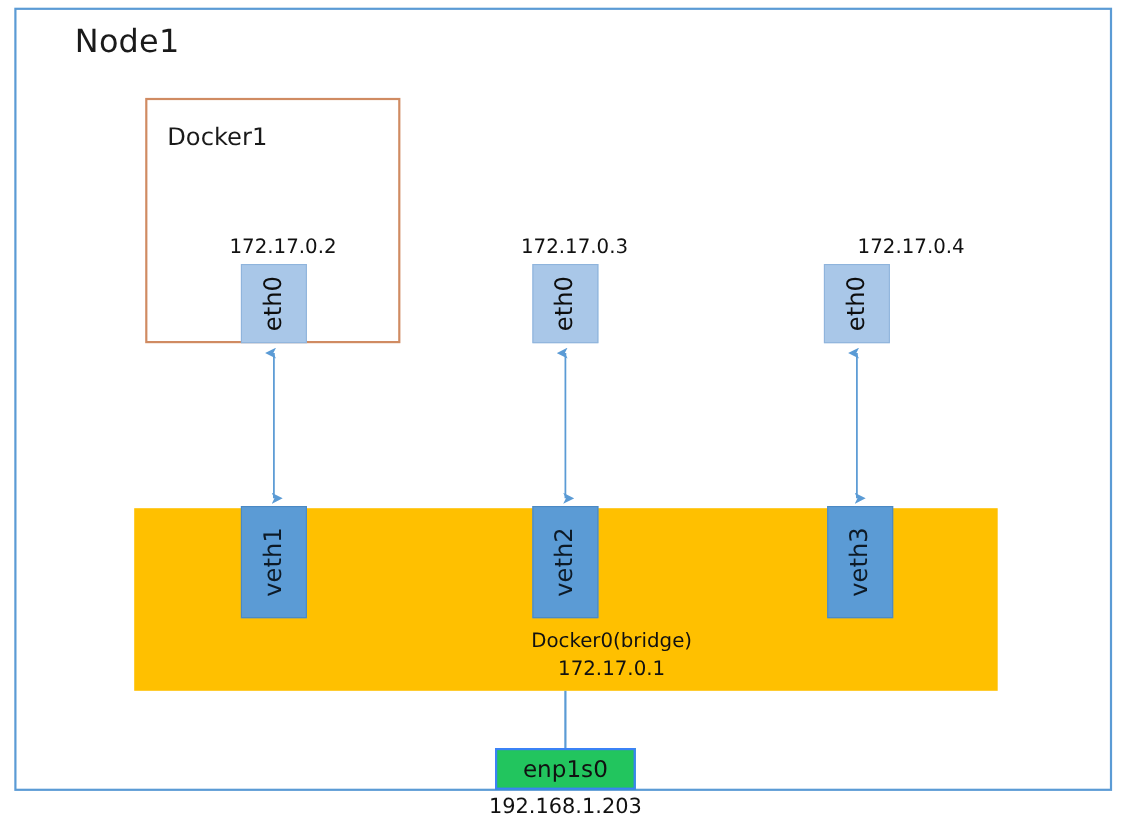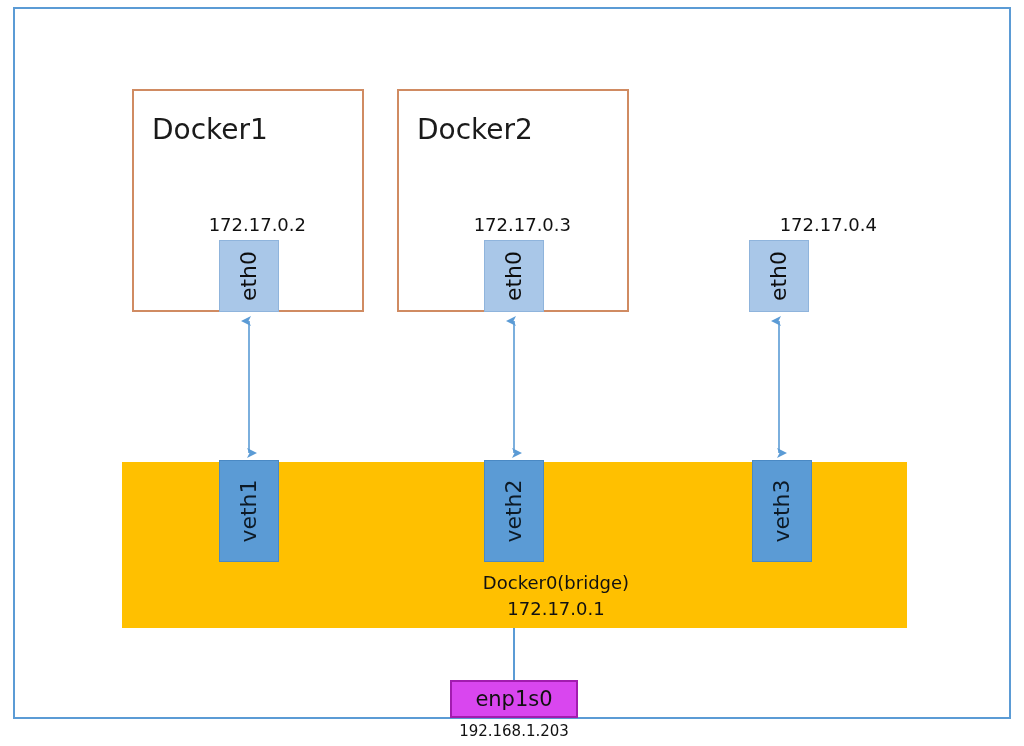--- a/index.html
+++ b/index.html
@@ -52,21 +52,21 @@
     box-sizing: border-box;
   }
   #docker-box-1 { left: 132px; }
   #docker-box-2 { left: 397px; }
   #docker-box-3 { left: 662px; }
 
   .docker-title {
     position: absolute;
     left: 18px;
     top: 22px;
-    font-size: 28px;
+    font-size: 22px;
     color: #1a1a1a;
     white-space: nowrap;
   }
 
   
   .ip-label {
     position: absolute;
     font-size: 18px;
     color: #111111;
     white-space: nowrap;
@@ -159,61 +159,59 @@
     background: #5B9BD5;
   }
 
   
   .nic-box {
     position: absolute;
     left: 450px;
     top: 680px;
     width: 128px;
     height: 38px;
-    border: 2px solid #a21caf;
-    background: #d946ef;
+    border: 2px solid #3b82f6;
+    background: #22c55e;
     box-sizing: border-box;
     display: flex;
     align-items: center;
     justify-content: center;
   }
   .nic-label {
     font-size: 21px;
     color: #111111;
     white-space: nowrap;
   }
   .nic-ip {
     position: absolute;
     left: 414px;
     top: 722px;
     width: 200px;
     text-align: center;
-    font-size: 15px;
+    font-size: 19px;
     color: #111111;
     white-space: nowrap;
   }
 </style>
 </head>
 <body>
 
 <div id="canvas">
 
   <div class="node-box"></div>
+  <div class="node-title">Node1</div>
 
   <div class="docker-box" id="docker-box-1">
     <div class="docker-title">Docker1</div>
   </div>
   <div class="ip-label" id="ip-label-1">172.17.0.2</div>
   <div class="eth-box" id="eth-box-1">
     <span class="vertical-text">eth0</span>
   </div>
 
-  <div class="docker-box" id="docker-box-2">
-    <div class="docker-title">Docker2</div>
-  </div>
   <div class="ip-label" id="ip-label-2">172.17.0.3</div>
   <div class="eth-box" id="eth-box-2">
     <span class="vertical-text">eth0</span>
   </div>
 
   <div class="ip-label" id="ip-label-3">172.17.0.4</div>
   <div class="eth-box" id="eth-box-3">
     <span class="vertical-text">eth0</span>
   </div>
 

